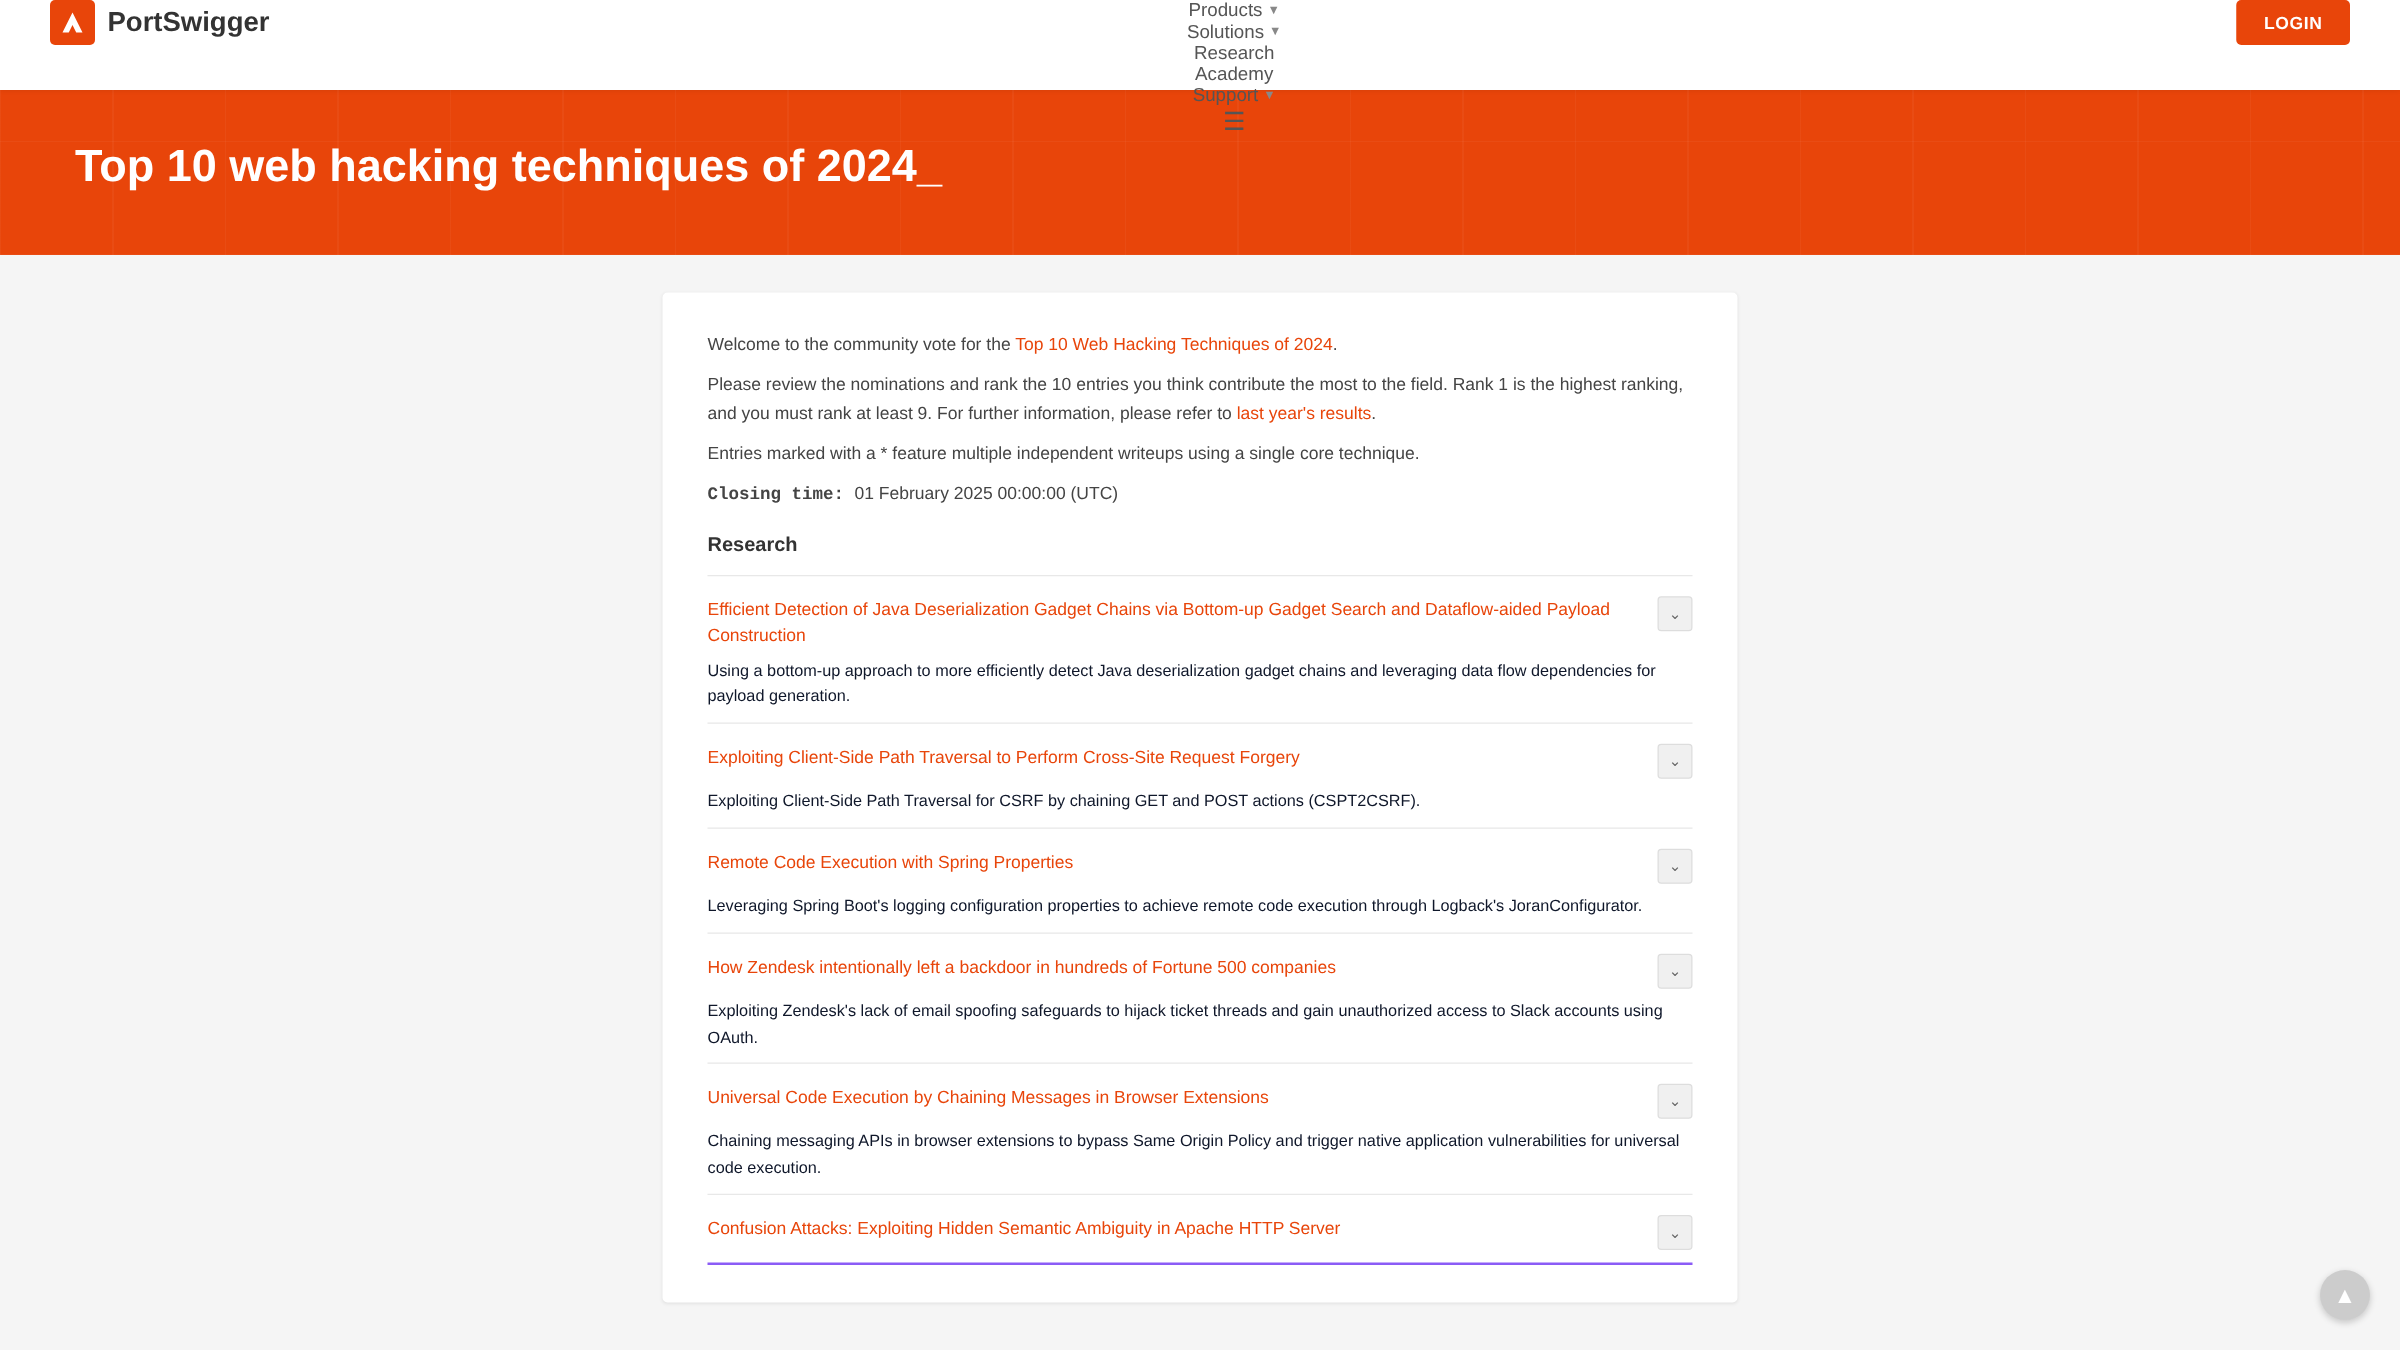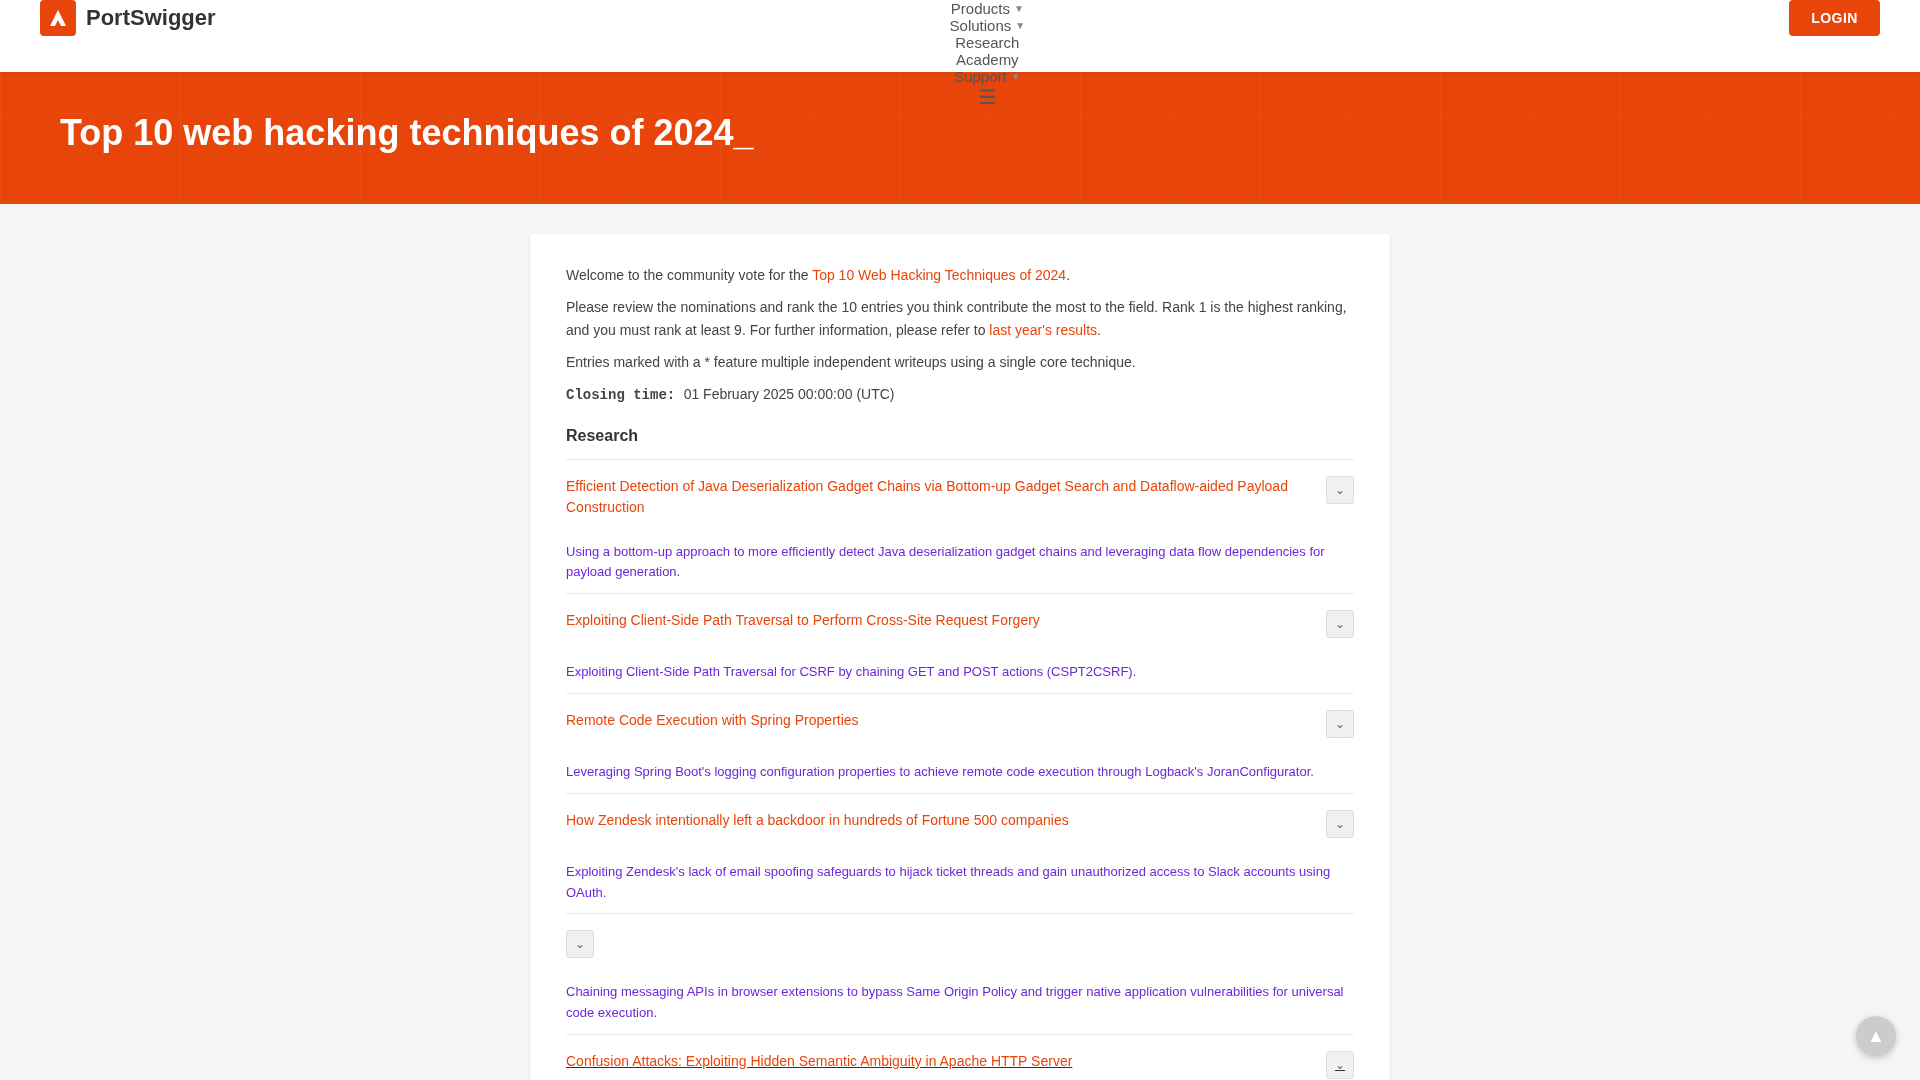--- a/index.html
+++ b/index.html
@@ -33,25 +33,25 @@
     .main { max-width: 900px; margin: 30px auto; padding: 0 20px; }
     .content-card { background: #fff; border-radius: 4px; padding: 30px 36px; box-shadow: 0 1px 3px rgba(0,0,0,0.08); }
     .intro-text { font-size: 14px; line-height: 1.6; color: #444; margin-bottom: 10px; }
     .intro-text a, .link { color: #e8450a; text-decoration: none; }
     .closing-time { font-size: 14px; color: #444; margin: 12px 0 0 0; }
     .closing-time strong { font-weight: 600; font-family: Liberation Mono, monospace; }
     .section-heading { font-size: 16px; font-weight: 700; color: #333; margin: 24px 0 14px 0; }
 
     
     .entry { border-top: 1px solid #e8e8e8; padding: 16px 0 10px 0; }
-    .entry:last-child { border-bottom: 4px solid #8b5cf6; text-decoration: underline; }
+    .entry:last-child { border-bottom: 2px solid #8b5cf6; }
     .entry-header { display: flex; align-items: flex-start; justify-content: space-between; gap: 12px; }
     .entry-title { color: #e8450a; font-size: 14px; font-weight: 500; cursor: pointer; flex: 1; line-height: 1.5; }
     .entry-toggle { background: #f0f0f0; border: 1px solid #ddd; border-radius: 3px; width: 28px; height: 28px; display: flex; align-items: center; justify-content: center; cursor: pointer; flex-shrink: 0; font-size: 12px; color: #666; }
-    .entry-desc { font-size: 13px; color: #6d28d9; line-height: 1.6; margin-top: 24px; }
+    .entry-desc { font-size: 13px; color: #0f172a; line-height: 1.6; margin-top: 8px; }
 
     
     .scroll-top { position: fixed; bottom: 24px; right: 24px; background: #ccc; border-radius: 50%; width: 40px; height: 40px; display: flex; align-items: center; justify-content: center; cursor: pointer; font-size: 18px; color: #fff; box-shadow: 0 2px 6px rgba(0,0,0,0.2); }
   </style>
 </head>
 <body>
 
 <header class="header">
   <div class="logo-area">
     <svg class="logo-icon" viewBox="0 0 36 36" fill="none" xmlns="http://www.w3.org/2000/svg">
@@ -136,20 +136,21 @@
   </div>
         <div class="entry">
     <div class="entry-header">
       <span class="entry-title">How Zendesk intentionally left a backdoor in hundreds of Fortune 500 companies</span>
       <button class="entry-toggle">⌄</button>
     </div>
     <p class="entry-desc">Exploiting Zendesk's lack of email spoofing safeguards to hijack ticket threads and gain unauthorized access to Slack accounts using OAuth.</p>
   </div>
         <div class="entry">
     <div class="entry-header">
+      <span class="entry-title">Universal Code Execution by Chaining Messages in Browser Extensions</span>
       <button class="entry-toggle">⌄</button>
     </div>
     <p class="entry-desc">Chaining messaging APIs in browser extensions to bypass Same Origin Policy and trigger native application vulnerabilities for universal code execution.</p>
   </div>
         <div class="entry">
     <div class="entry-header">
       <span class="entry-title">Confusion Attacks: Exploiting Hidden Semantic Ambiguity in Apache HTTP Server</span>
       <button class="entry-toggle">⌄</button>
     </div>
 

